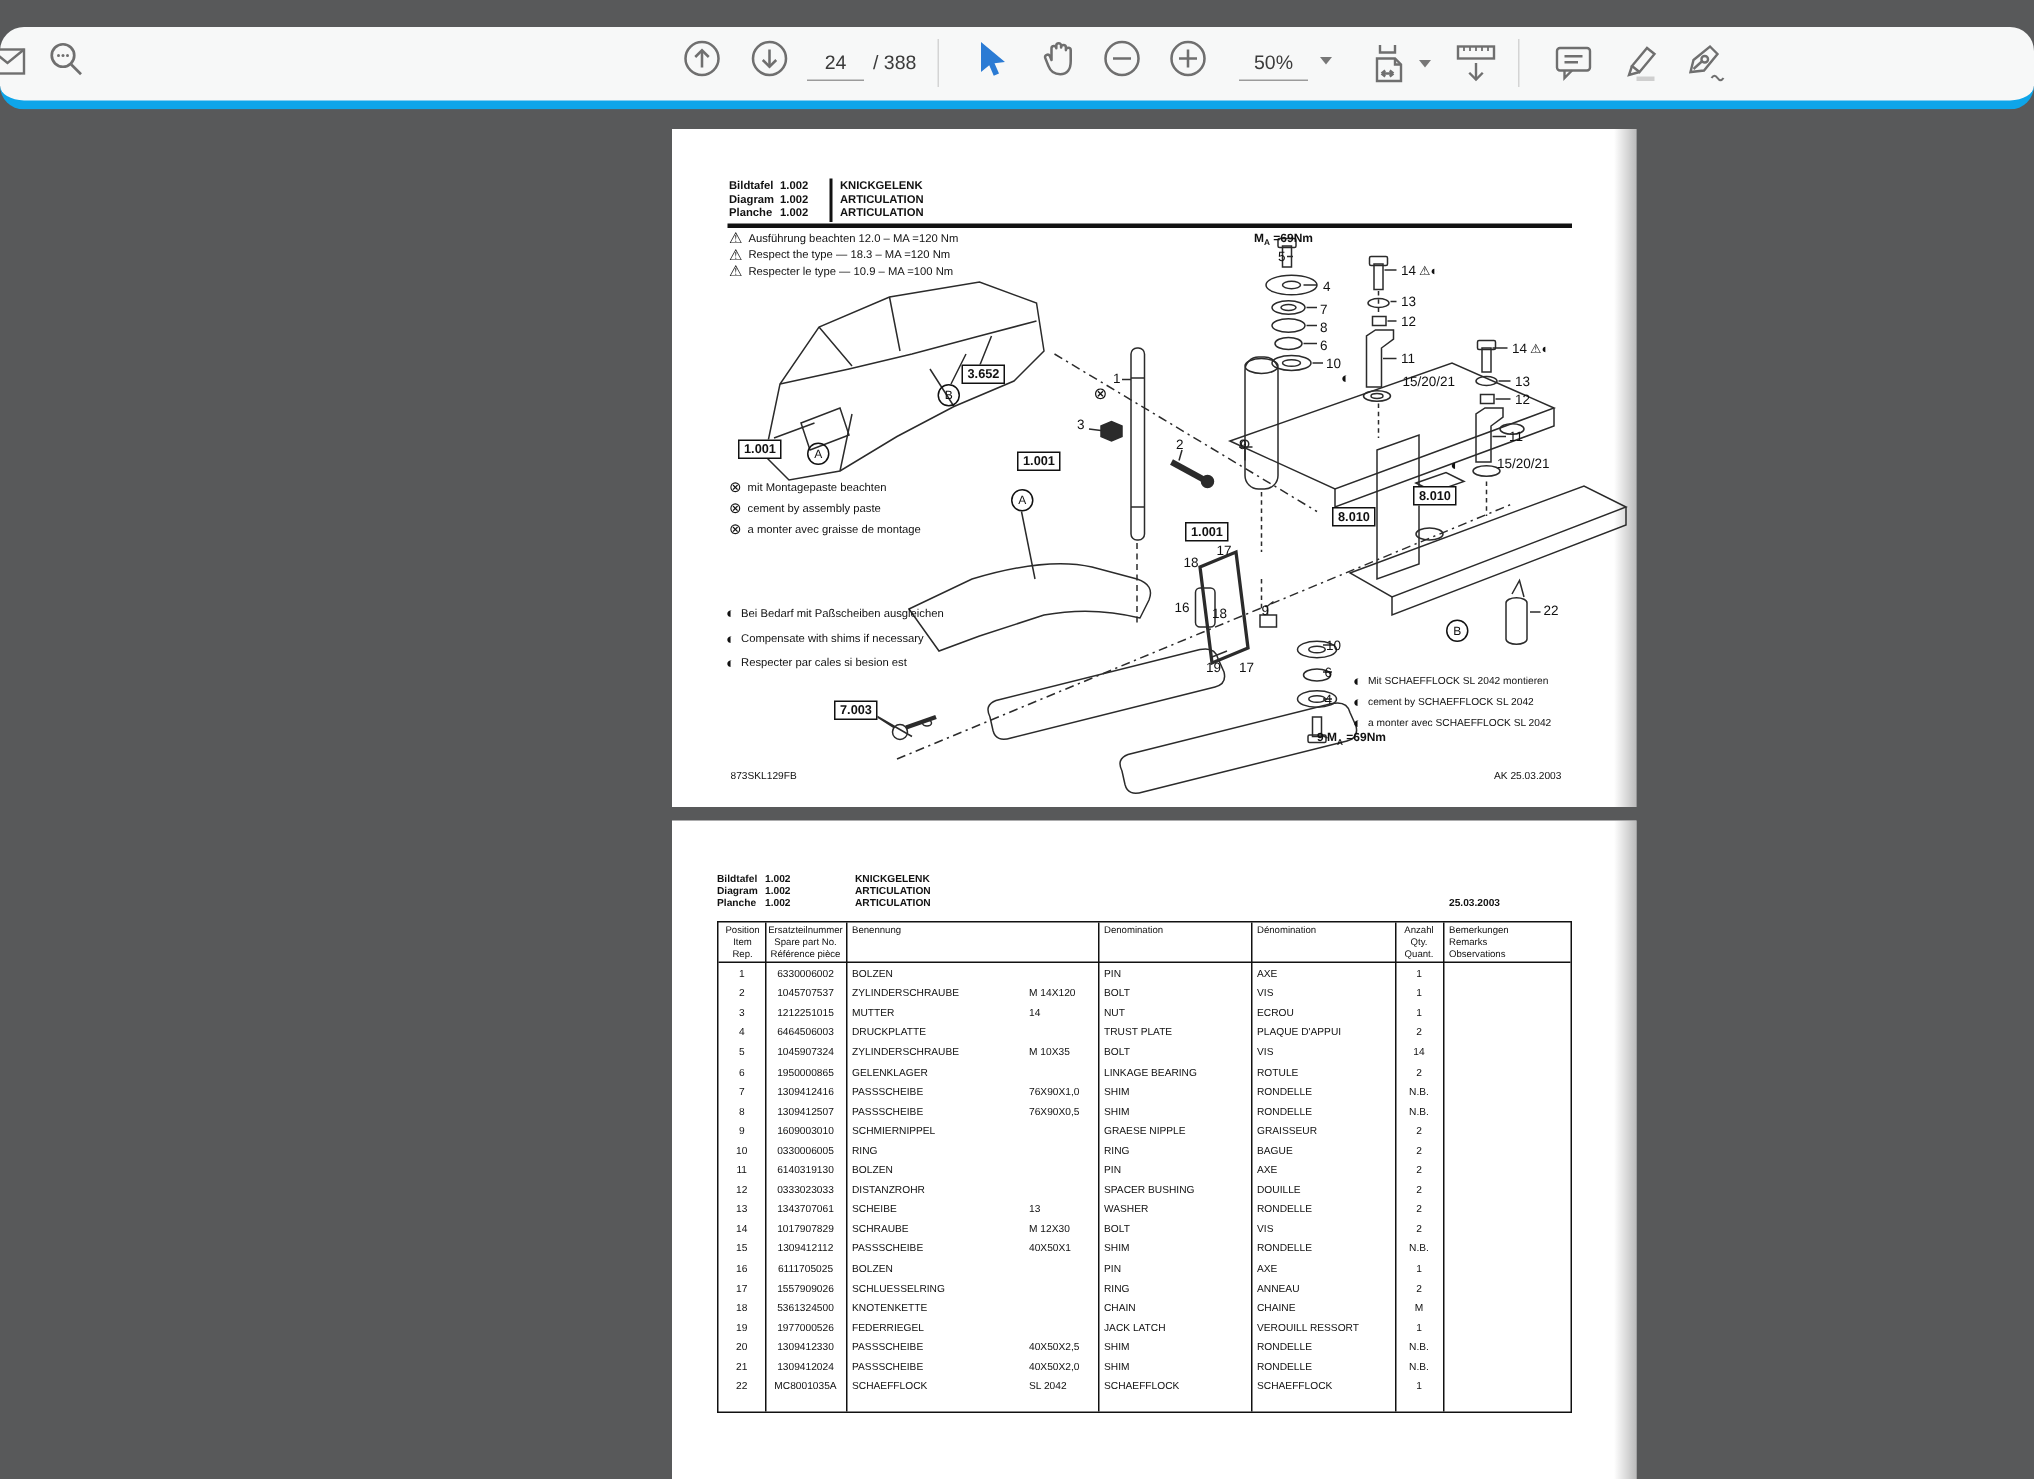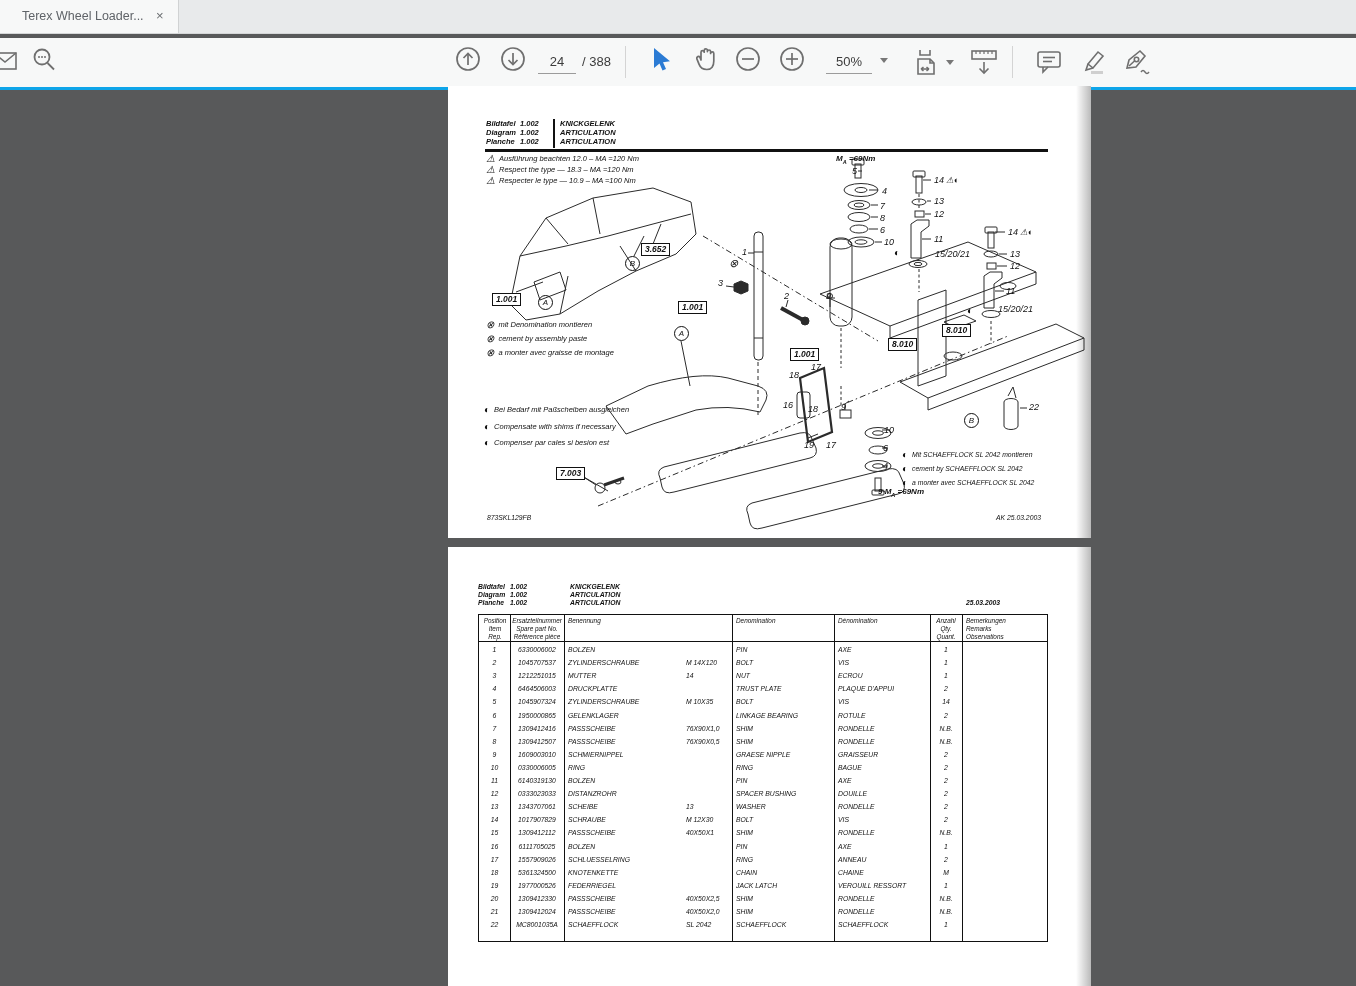--- a/index.html
+++ b/index.html
@@ -4,31 +4,31 @@
 <style>
   html,body{margin:0;padding:0;}
   .app{position:relative;width:1356px;height:986px;background:#58595a;overflow:hidden;
        font-family:"Liberation Sans",sans-serif;}
   
   .tabbar{position:absolute;left:0;top:0;width:1356px;height:33px;background:#e8eaeb;border-bottom:1px solid #d5d7d8;}
   .tab{position:absolute;left:0;top:0;width:178px;height:33px;background:#f7f8f8;border-right:1px solid #d0d2d3;z-index:2;}
   .tab-title{position:absolute;left:22px;top:9px;font-size:12.5px;color:#5f6368;white-space:nowrap;}
   .tab-close{position:absolute;left:156px;top:8px;font-size:13px;color:#6a6e71;cursor:default;}
   
-  .toolbar{position:absolute;left:0;top:38px;width:1356px;height:49px;background:#f7f8f8;border-bottom:3px solid #0ea5e9;}
+  .toolbar{position:absolute;left:0;top:18px;width:1356px;height:49px;background:#f7f8f8;border-bottom:6px solid #0ea5e9;border-radius:16px;}
   .tb-divider{position:absolute;top:8px;width:1px;height:32px;background:#d4d4d4;}
   .pagebox{position:absolute;left:538px;top:13px;width:38px;height:22px;border-bottom:1px solid #9b9b9b;
            font-size:13px;color:#3c3c3c;text-align:center;line-height:22px;}
   .pagetotal{position:absolute;left:582px;top:13px;font-size:13px;color:#3c3c3c;line-height:22px;}
   .zoombox{position:absolute;left:826px;top:13px;width:46px;height:22px;border-bottom:1px solid #9b9b9b;
            font-size:13px;color:#3c3c3c;text-align:center;line-height:22px;}
   .caret{position:absolute;top:20px;width:0;height:0;border-left:4px solid transparent;border-right:4px solid transparent;border-top:5px solid #777;}
   svg.ic{position:absolute;}
   
-  .page{position:absolute;left:448px;width:643px;background:#fff;color:#111;font-style:italic;}
+  .page{position:absolute;left:448px;width:643px;background:#fff;color:#111;}
   .page .shade{position:absolute;right:0;top:0;width:15px;height:100%;
                background:linear-gradient(to right,rgba(0,0,0,0),rgba(0,0,0,0.27));}
   .p1{top:86px;height:452px;}
   .p2{top:547px;height:439px;overflow:hidden;}
   
   .hrow{position:absolute;font-size:7.5px;font-weight:bold;white-space:nowrap;}
   .hsep{position:absolute;left:105px;top:33px;width:1.5px;height:29px;background:#111;}
   .hrule{position:absolute;left:37px;top:63px;width:563px;height:2.5px;background:#111;}
   .warnline{position:absolute;font-size:7.5px;white-space:nowrap;color:#111;}
   .tri{font-size:10px;margin-right:4px;position:relative;top:1px;}
@@ -52,26 +52,20 @@
   .tbl .hline{position:absolute;left:0;right:0;height:1px;background:#111;}
   .th{position:absolute;top:2px;font-size:6.4px;line-height:8px;color:#111;white-space:nowrap;}
   .trow{position:absolute;left:0;width:100%;height:13.1px;font-size:6.8px;line-height:13.1px;color:#111;}
   .tc{position:absolute;top:0;white-space:nowrap;overflow:hidden;}
 </style>
 </head>
 <body>
 
 <div class="app">
 
-  <div class="tabbar">
-    <div class="tab">
-      <span class="tab-title">Terex Wheel Loader...</span>
-      <span class="tab-close">×</span>
-    </div>
-  </div>
 
   <div class="toolbar">
     <svg class="ic" style="left:-8px;top:10px" width="26" height="26" viewBox="0 0 26 26">
       <g stroke="#6f6f6f" stroke-width="1.6" fill="none">
         <rect x="2" y="5" width="22" height="16"></rect>
           <path d="M2,5 L13,14 L24,5"></path>
       </g>
     </svg>
     <svg class="ic" style="left:30px;top:8px" width="28" height="28" viewBox="0 0 28 28">
       <g stroke="#6f6f6f" stroke-width="1.8" fill="none">
@@ -343,27 +337,27 @@
         <span class="co num" style="left: 581px; top: 317px;">22</span>
       </div>
 
     <span class="torq" style="left:388px;top:68px">
       <span>M</span><sub>A</sub><span> =69Nm</span>
     </span>
     <span class="torq" style="left:430px;top:401px">
       <span>9 M</span><sub>A</sub><span> =69Nm</span>
     </span>
 
-    <span class="noteline" style="left:38px;top:232px"><span class="blt">⊗</span><span>mit Denomination montieren</span></span>
+    <span class="noteline" style="left:38px;top:232px"><span class="blt">⊗</span><span>mit Montagepaste beachten</span></span>
     <span class="noteline" style="left:38px;top:246px"><span class="blt">⊗</span><span>cement by assembly paste</span></span>
     <span class="noteline" style="left:38px;top:260px"><span class="blt">⊗</span><span>a monter avec graisse de montage</span></span>
 
     <span class="noteline" style="left:36px;top:317px"><span class="blt">◐</span><span>Bei Bedarf mit Paßscheiben ausgleichen</span></span>
     <span class="noteline" style="left:36px;top:334px"><span class="blt">◐</span><span>Compensate with shims if necessary</span></span>
-    <span class="noteline" style="left:36px;top:350px"><span class="blt">◐</span><span>Compenser par cales si besion est</span></span>
+    <span class="noteline" style="left:36px;top:350px"><span class="blt">◐</span><span>Respecter par cales si besion est</span></span>
 
     <span class="noteline small-note" style="left:454px;top:362px"><span class="blt">◐</span><span>Mit SCHAEFFLOCK SL 2042 montieren</span></span>
     <span class="noteline small-note" style="left:454px;top:376px"><span class="blt">◐</span><span>cement by SCHAEFFLOCK SL 2042</span></span>
     <span class="noteline small-note" style="left:454px;top:390px"><span class="blt">◐</span><span>a monter avec SCHAEFFLOCK SL 2042</span></span>
 
     <span class="code" style="left:39px;top:428px">873SKL129FB</span>
     <span class="code" style="left:548px;top:428px">AK  25.03.2003</span>
   </div>
 
   <div class="page p2">

